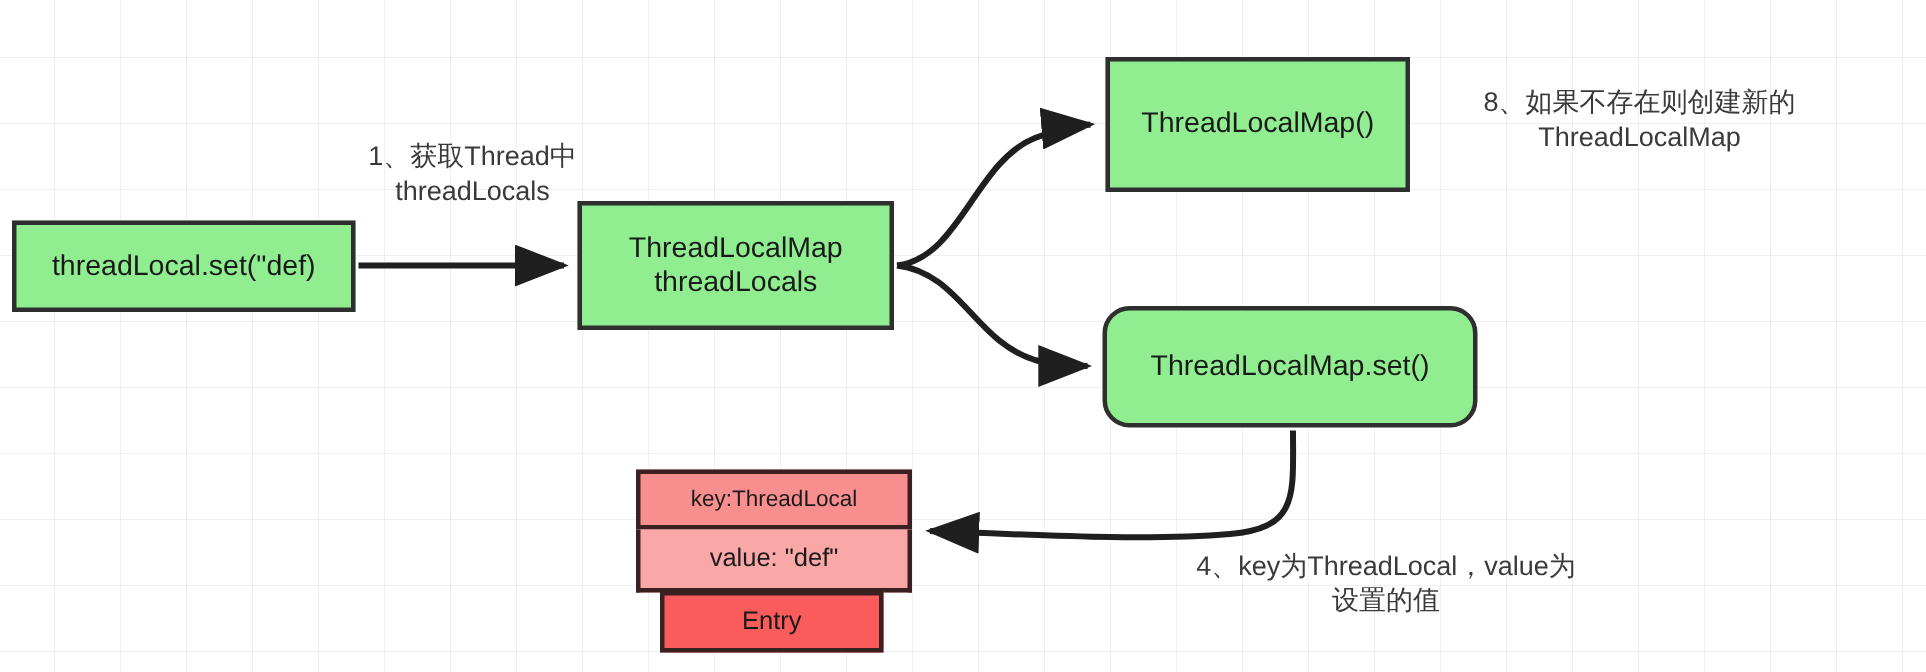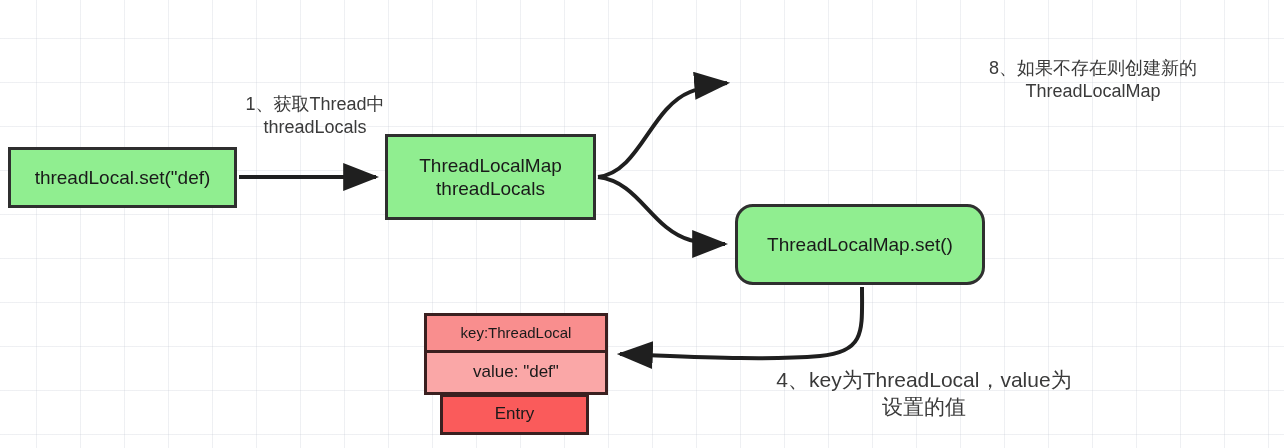--- a/index.html
+++ b/index.html
@@ -73,21 +73,21 @@
   #n-tlm-ctor        { left: 737px; top: 38px;  width: 203px; height: 90px;  font-size: 19px; }
   #n-tlm-set         { left: 735px; top: 204px; width: 250px; height: 81px;  font-size: 19px; border-radius: 18px; }
   #n-entry-key       { left: 424px; top: 313px; width: 184px; height: 40px;  font-size: 15px; }
   #n-entry-value     { left: 424px; top: 353px; width: 184px; height: 42px;  font-size: 17px; }
   #n-entry-title     { left: 440px; top: 394px; width: 149px; height: 41px;  font-size: 17px; }
 
   
   #lbl-1 { left: 219px;  top: 93px;  width: 192px; font-size: 18px; }
   #lbl-2 { left: 948px;  top: 57px;  width: 290px; font-size: 18px; }
   #lbl-3 { left: 990px;  top: 222px; width: 292px; font-size: 18px; }
-  #lbl-4 { left: 764px;  top: 366px; width: 320px; font-size: 21px; }
+  #lbl-4 { left: 764px;  top: 366px; width: 320px; font-size: 18px; }
 </style>
 </head>
 <body>
 
 <div id="canvas">
 
   <svg class="edges" viewBox="0 0 1284 448" width="1284" height="448" xmlns="http://www.w3.org/2000/svg">
     <defs>
       <marker id="arrowhead" markerWidth="9" markerHeight="7" refX="8.2" refY="3.5" orient="auto" markerUnits="strokeWidth">
         <path d="M0,0 L9,3.5 L0,7 z" fill="#1f1f1f"></path>
@@ -115,20 +115,23 @@
     <span>threadLocal.set("def)</span>
   </div>
 
   <div class="node node-green" id="n-threadlocals">
     <span>
       <span>ThreadLocalMap</span><br>
       <span>threadLocals</span>
     </span>
   </div>
 
+  <div class="node node-green" id="n-tlm-ctor">
+    <span>ThreadLocalMap()</span>
+  </div>
 
   <div class="node node-green" id="n-tlm-set">
     <span>ThreadLocalMap.set()</span>
   </div>
 
   <div class="node node-pink" id="n-entry-key">
     <span>key:ThreadLocal</span>
   </div>
 
   <div class="node node-pink-light" id="n-entry-value">

